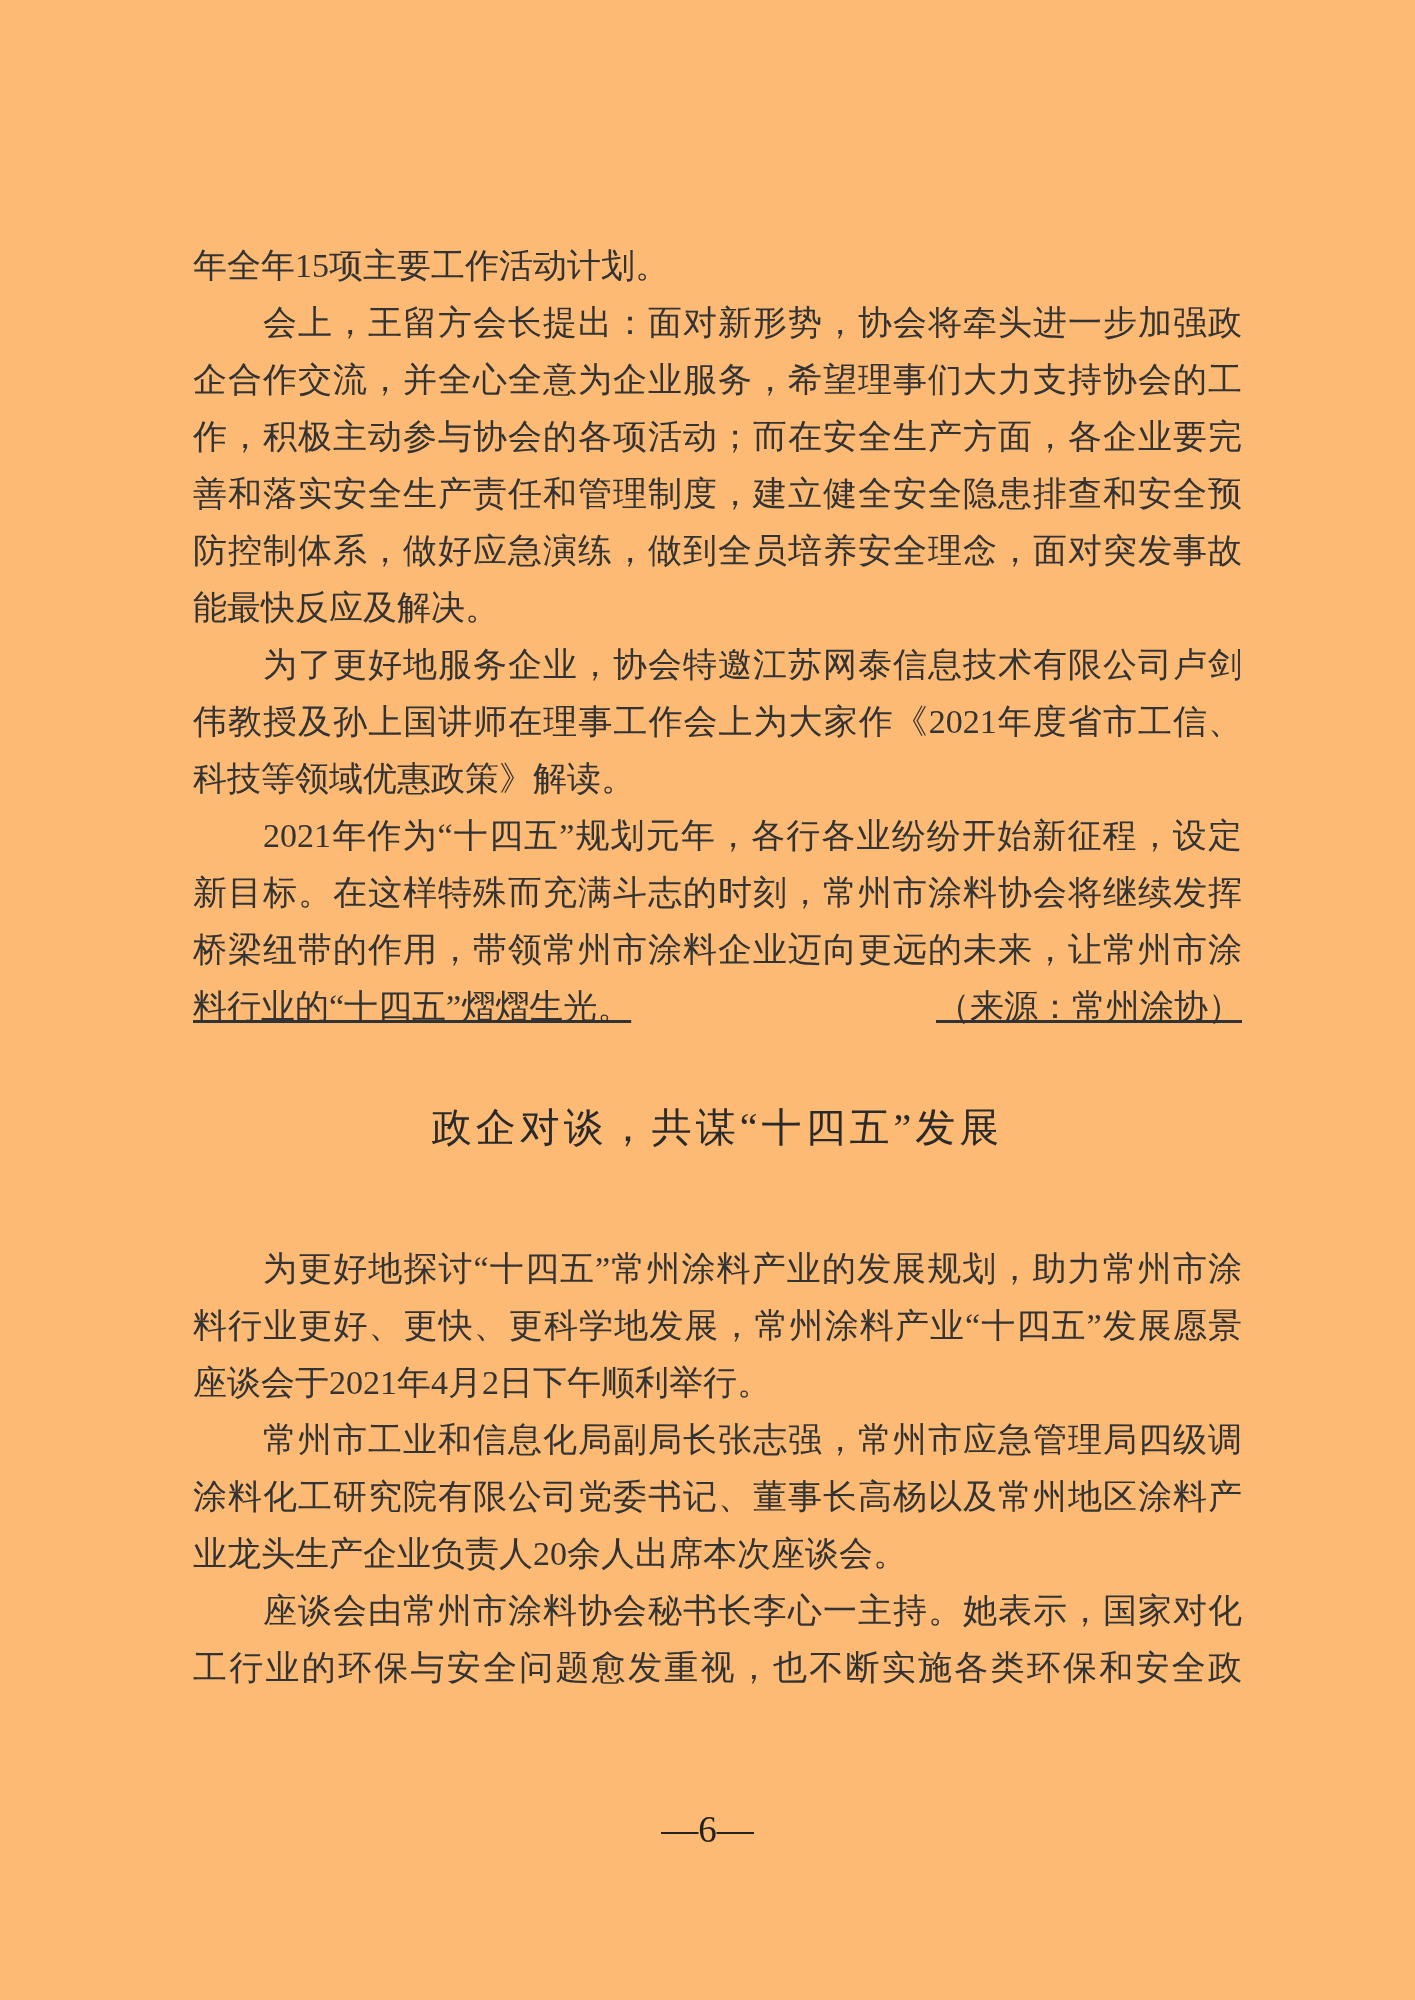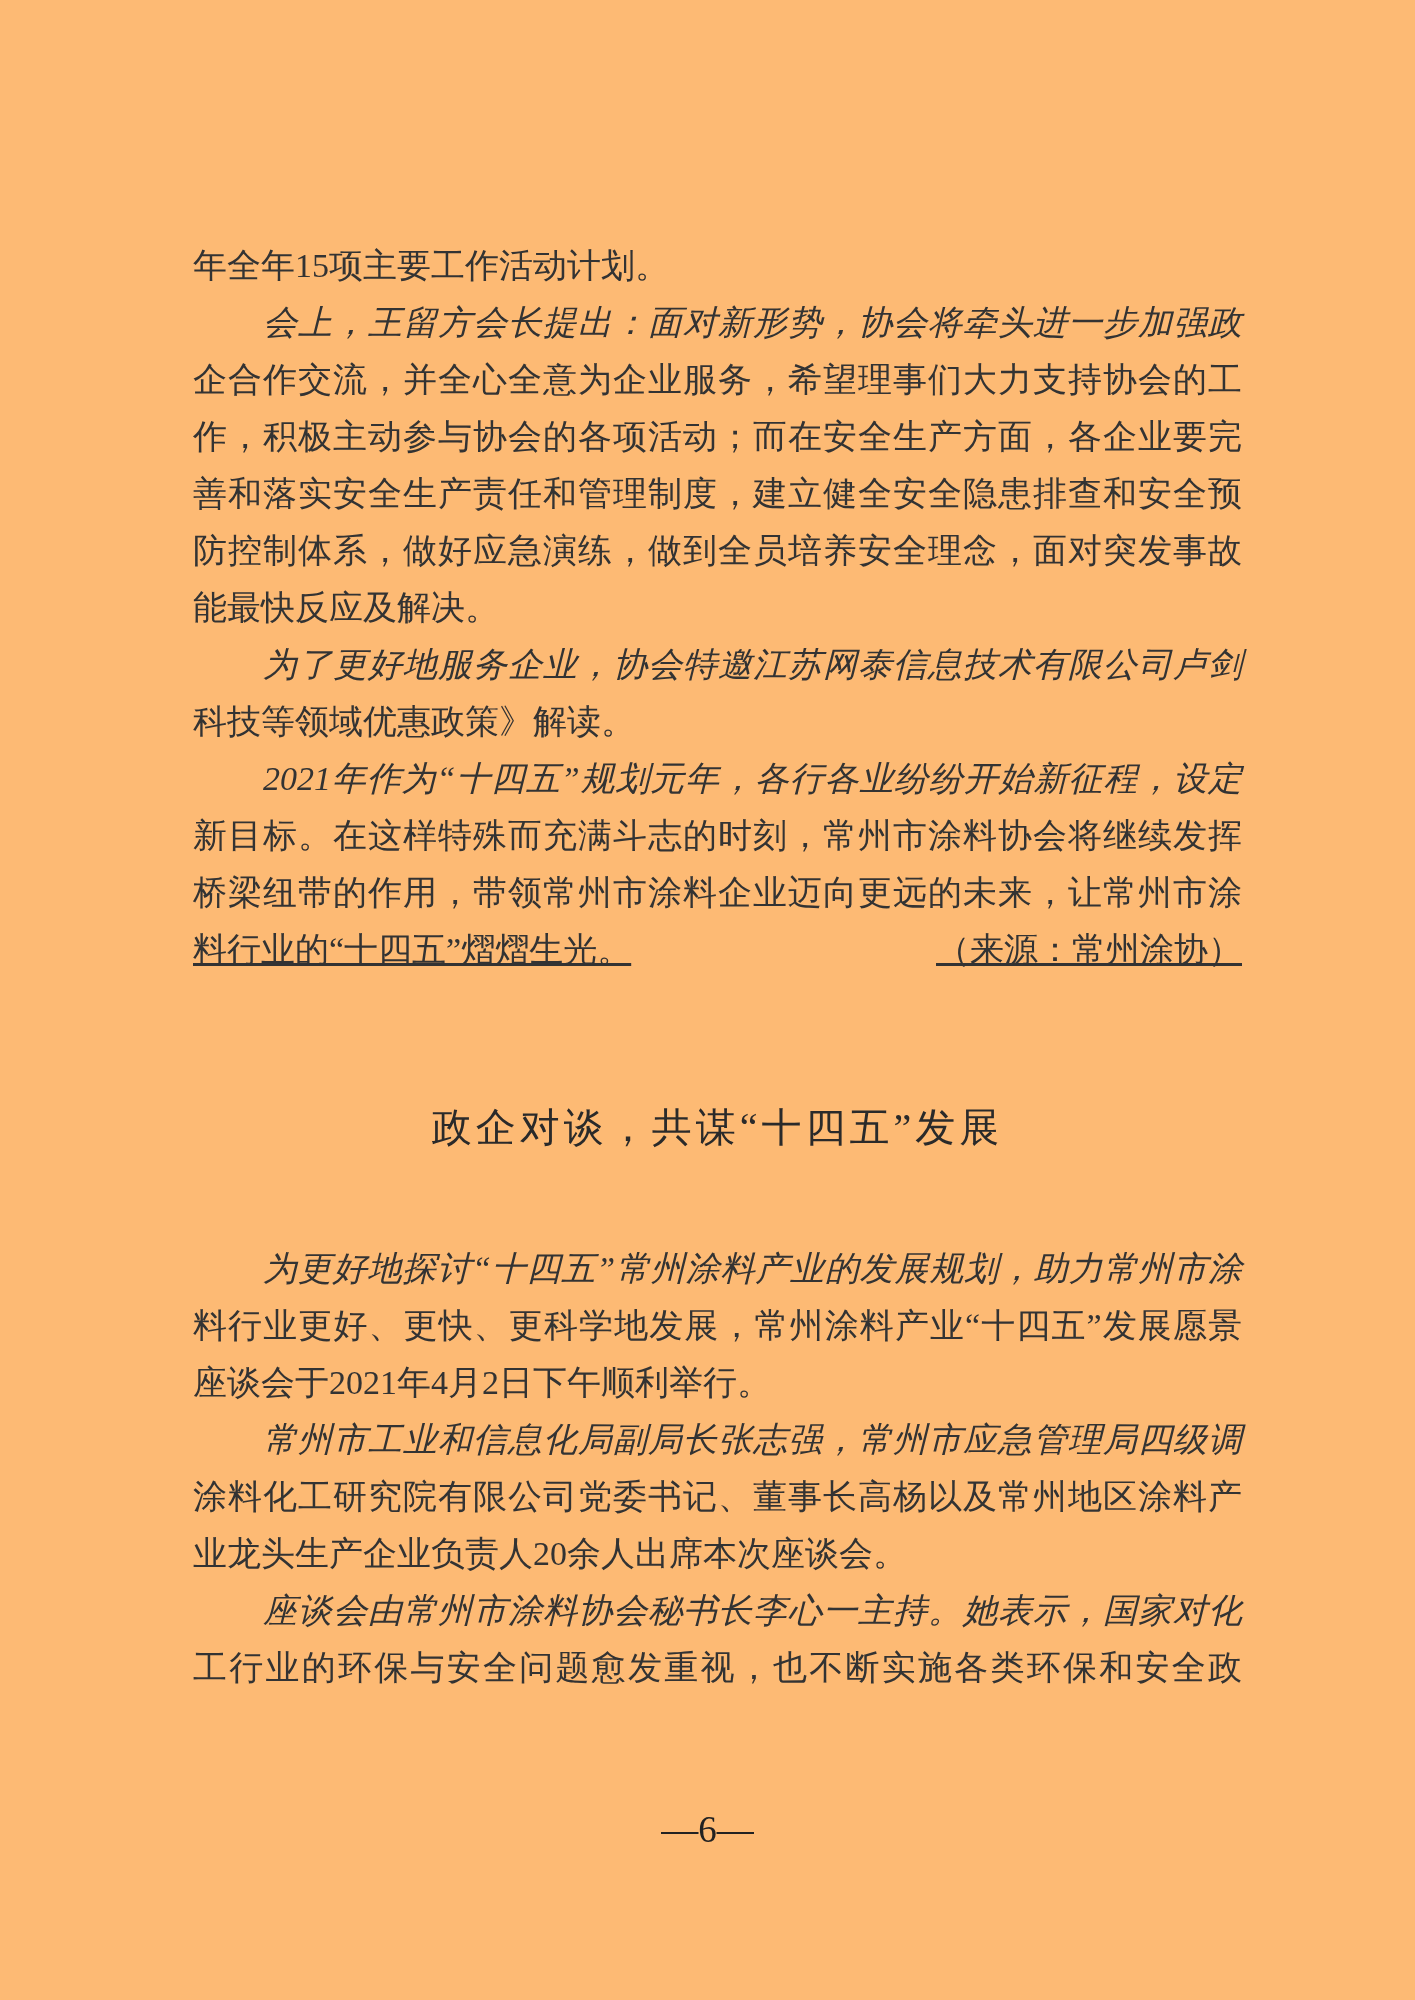--- a/index.html
+++ b/index.html
@@ -25,21 +25,20 @@
   .ln{
     width:1049px;
   }
   .ln.fill{
     text-align:justify;
     text-align-last:justify;
     text-justify:inter-ideograph;
   }
   .ln.ind{
     text-indent:70px;
-    font-style:italic;
   }
   .ln.closing{
     display:flex;
     justify-content:space-between;
     align-items:baseline;
     text-decoration:underline;
   }
   .heading{
     position:absolute;
     left:193px;
@@ -72,20 +71,21 @@
   <div class="article article-1">
     <div>
         <div class="ln">年全年15项主要工作活动计划。</div>
         <div class="ln ind fill">会上，王留方会长提出：面对新形势，协会将牵头进一步加强政</div>
         <div class="ln fill">企合作交流，并全心全意为企业服务，希望理事们大力支持协会的工</div>
         <div class="ln fill">作，积极主动参与协会的各项活动；而在安全生产方面，各企业要完</div>
         <div class="ln fill">善和落实安全生产责任和管理制度，建立健全安全隐患排查和安全预</div>
         <div class="ln fill">防控制体系，做好应急演练，做到全员培养安全理念，面对突发事故</div>
         <div class="ln">能最快反应及解决。</div>
         <div class="ln ind fill">为了更好地服务企业，协会特邀江苏网泰信息技术有限公司卢剑</div>
+        <div class="ln fill">伟教授及孙上国讲师在理事工作会上为大家作《2021年度省市工信、</div>
         <div class="ln">科技等领域优惠政策》解读。</div>
         <div class="ln ind fill">2021年作为“十四五”规划元年，各行各业纷纷开始新征程，设定</div>
         <div class="ln fill">新目标。在这样特殊而充满斗志的时刻，常州市涂料协会将继续发挥</div>
         <div class="ln fill">桥梁纽带的作用，带领常州市涂料企业迈向更远的未来，让常州市涂</div>
       </div>
     <div class="ln closing">
       <span>料行业的“十四五”熠熠生光。</span>
       <span>（来源：常州涂协）</span>
     </div>
   </div>

